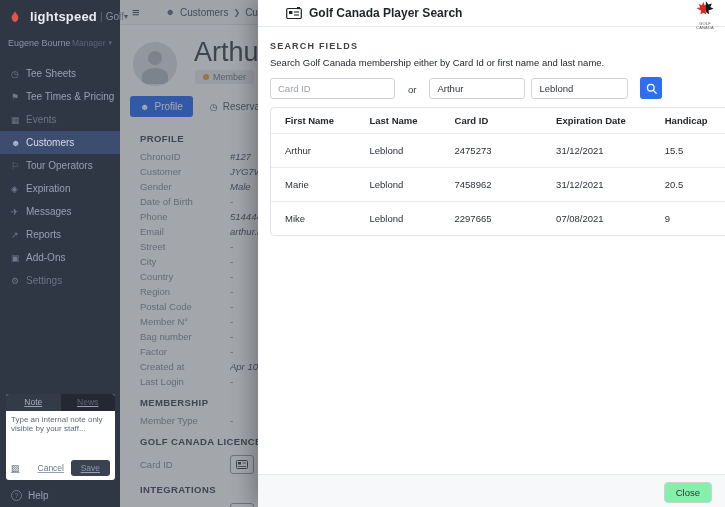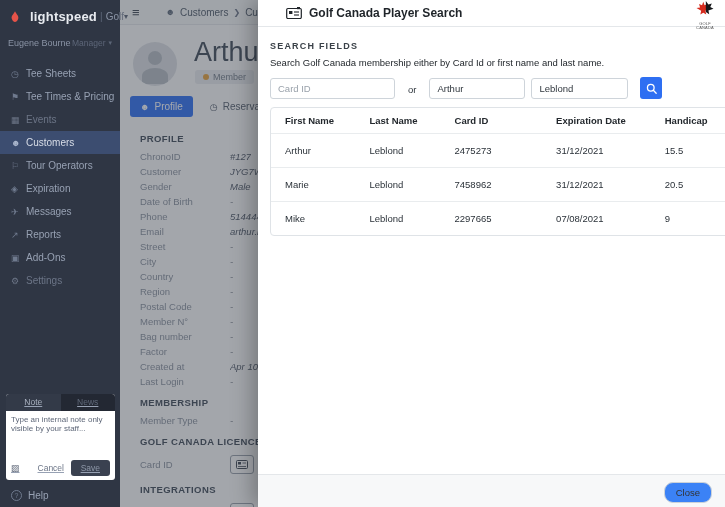--- a/index.html
+++ b/index.html
@@ -94,21 +94,21 @@
   .results-table td { font-size:9.5px; color:#2a3138; padding:7px 4px; white-space:nowrap; }
   .results-table tbody td { border-top:1px solid #e9ecee; }
   .col-first { width:80px; padding-left:14px !important; }
   .col-last { width:72px; }
   .col-card { width:86px; }
   .col-exp { width:92px; }
   .col-hcp { width:66px; }
   .col-act { width:40px; }
   .row-btn { width:24px; height:19px; background:#fff; border:1px solid #ccd2d8; border-radius:3px; color:#333; font-size:12px; line-height:15px; cursor:pointer; font-family:"Liberation Sans", sans-serif; }
   .modal-footer { position:absolute; left:0; right:0; bottom:0; height:33px; background:#f7f8f9; border-top:1px solid #e4e7ea; }
-  .close-btn { position:absolute; right:13px; top:7px; background:#3b82f6; border:1px solid #ccd2d8; border-radius:9px; font-size:9.5px; color:#333; padding:4px 11px; cursor:pointer; font-family:"Liberation Sans", sans-serif; }
+  .close-btn { position:absolute; right:13px; top:7px; background:#86efac; border:1px solid #ccd2d8; border-radius:4px; font-size:9.5px; color:#333; padding:4px 11px; cursor:pointer; font-family:"Liberation Sans", sans-serif; }
 </style>
 </head>
 <body>
 
 <div id="app">
 
   <aside class="sidebar">
     <div class="logo-row">
       <svg width="14" height="14" viewBox="0 0 24 24">
           <path d="M12 2 C9 8 5 10 6.5 15 C7.8 18.6 10 20.5 12 20.5 C14 20.5 16.2 18.6 17.5 15 C19 10 15 8 12 2 Z" fill="#e65349"></path>

